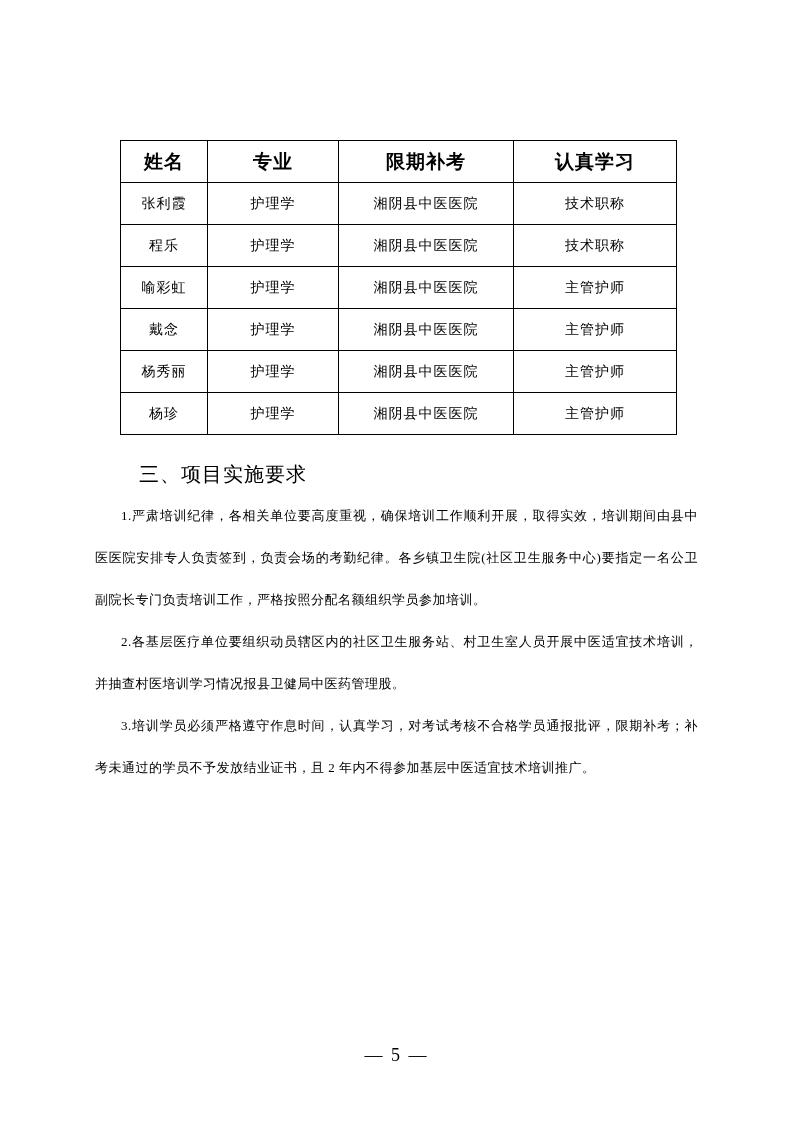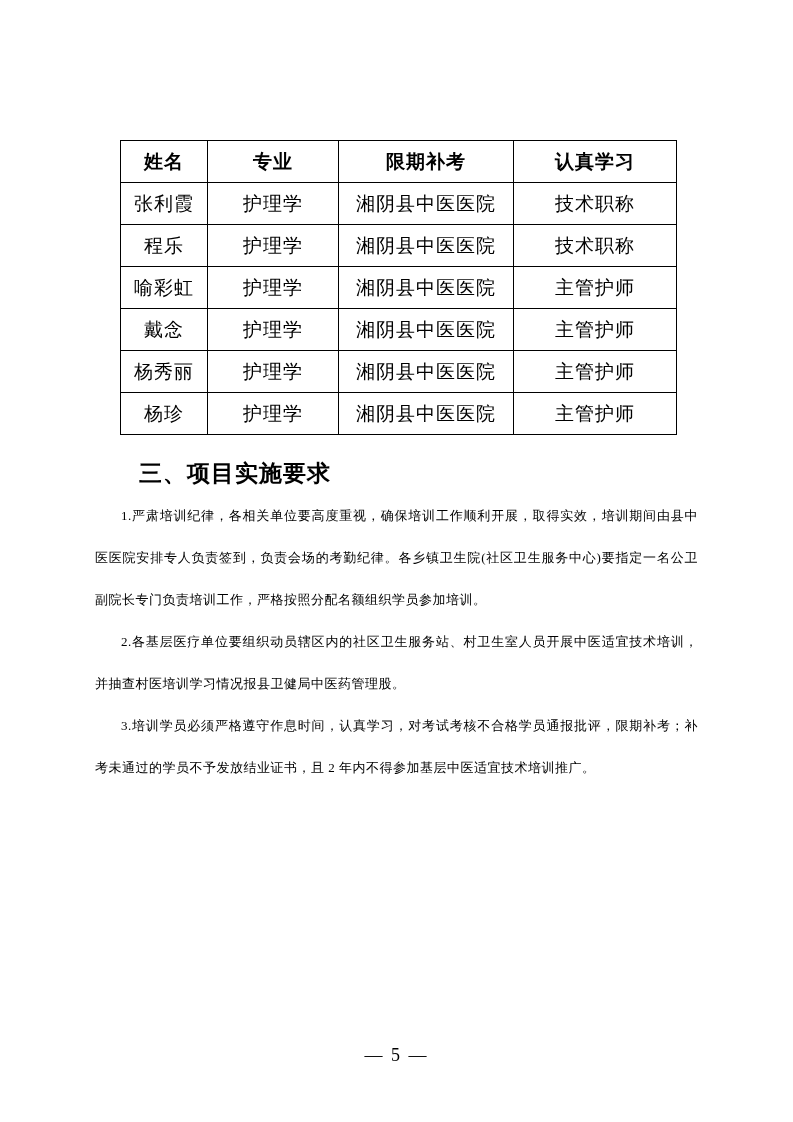--- a/index.html
+++ b/index.html
@@ -31,33 +31,33 @@
   table.doc-table col.c0 { width: 87px; }
   table.doc-table col.c1 { width: 131px; }
   table.doc-table col.c2 { width: 175px; }
   table.doc-table col.c3 { width: 163px; }
   table.doc-table th,
   table.doc-table td {
     border: 1px solid #000000;
     height: 41px;
     text-align: center;
     vertical-align: middle;
-    font-size: 19px;
+    font-size: 14px;
     padding: 0 2px;
     letter-spacing: 1px;
   }
   table.doc-table th {
     font-weight: bold;
     font-size: 19px;
   }
   .section-heading {
     margin: 18px 0 0 0;
     padding-left: 44px;
-    font-size: 23px;
-    font-weight: bold;
+    font-size: 20px;
+    font-weight: normal;
     line-height: 42px;
     letter-spacing: 1px;
   }
   .para {
     margin: 0;
     font-size: 13px;
     line-height: 42px;
     text-align: justify;
     text-indent: 2em;
     letter-spacing: 0.5px;

